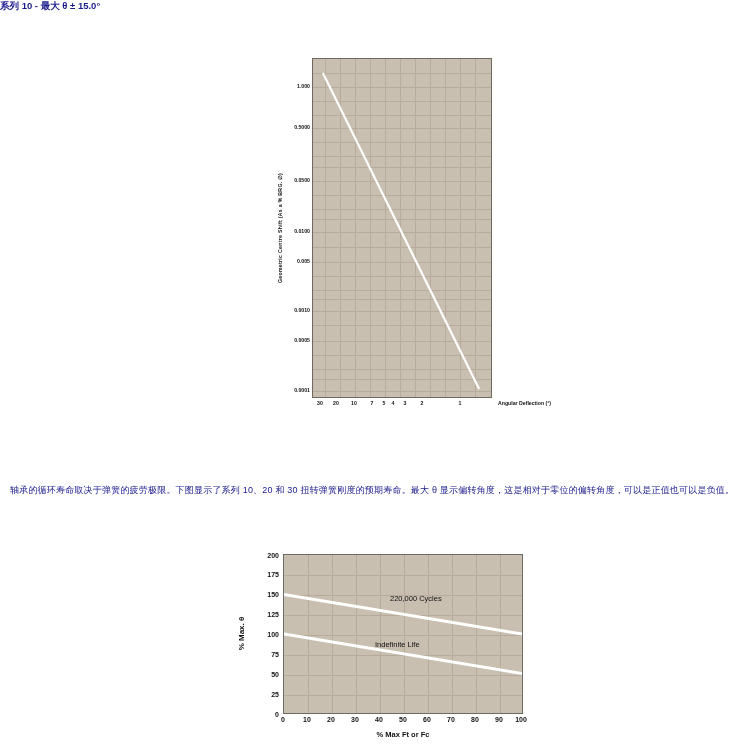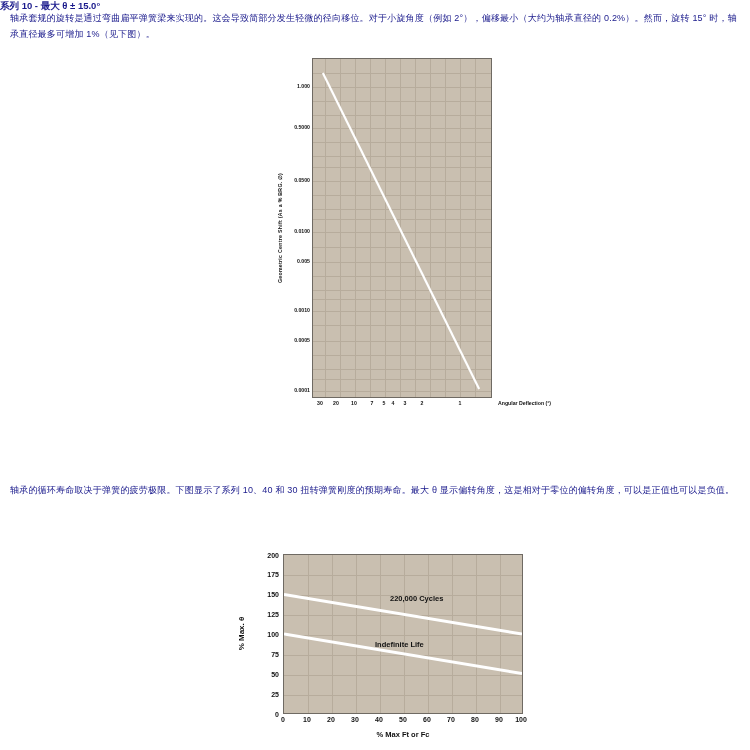--- a/index.html
+++ b/index.html
@@ -232,31 +232,30 @@
     top: 182px;
     width: 240px;
     text-align: center;
     font-size: 7.5px;
     font-weight: bold;
     color: #111;
   }
   .fig2 .annot {
     position: absolute;
     font-size: 7.5px;
-    font-weight: bold;
+    font-weight: normal;
     color: #111;
     white-space: nowrap;
   }
 </style>
 </head>
 <body>
 
 <div class="page">
 
-  <div class="para para1">轴承套规的旋转是通过弯曲扁平弹簧梁来实现的。这会导致简部分发生轻微的径向移位。对于小旋角度（例如 2°），偏移最小（大约为轴承直径的 0.2%）。然而，旋转 15° 时，轴承直径最多可增加 1%（见下图）。</div>
 
   <div class="fig1">
 
     <div class="ylabel">
       <span>Geometric Centre Shift (As a % BRG. ∅)</span>
     </div>
 
     <div class="yticks-wrap">
       <div class="yt" style="top:28px">1.000</div>
       <div class="yt" style="top:69px">0.5000</div>
@@ -320,21 +319,21 @@
       <div class="xt" style="left:72px">5</div>
       <div class="xt" style="left:81px">4</div>
       <div class="xt" style="left:93px">3</div>
       <div class="xt" style="left:110px">2</div>
       <div class="xt" style="left:148px">1</div>
     </div>
 
     <div class="xaxis-label">Angular Deflection (°)</div>
   </div>
 
-  <div class="para para2">轴承的循环寿命取决于弹簧的疲劳极限。下图显示了系列 10、40 和 30 扭转弹簧刚度的预期寿命。最大 θ 显示偏转角度，这是相对于零位的偏转角度，可以是正值也可以是负值。</div>
+  <div class="para para2">轴承的循环寿命取决于弹簧的疲劳极限。下图显示了系列 10、20 和 30 扭转弹簧刚度的预期寿命。最大 θ 显示偏转角度，这是相对于零位的偏转角度，可以是正值也可以是负值。</div>
   <div class="para3">系列 10 - 最大 θ ± 15.0°</div>
 
   <div class="fig2">
 
     <div class="ylabel">
       <span>% Max. θ</span>
     </div>
 
     <div class="yticks-wrap">
       <div class="yt" style="top:160px">0</div>

